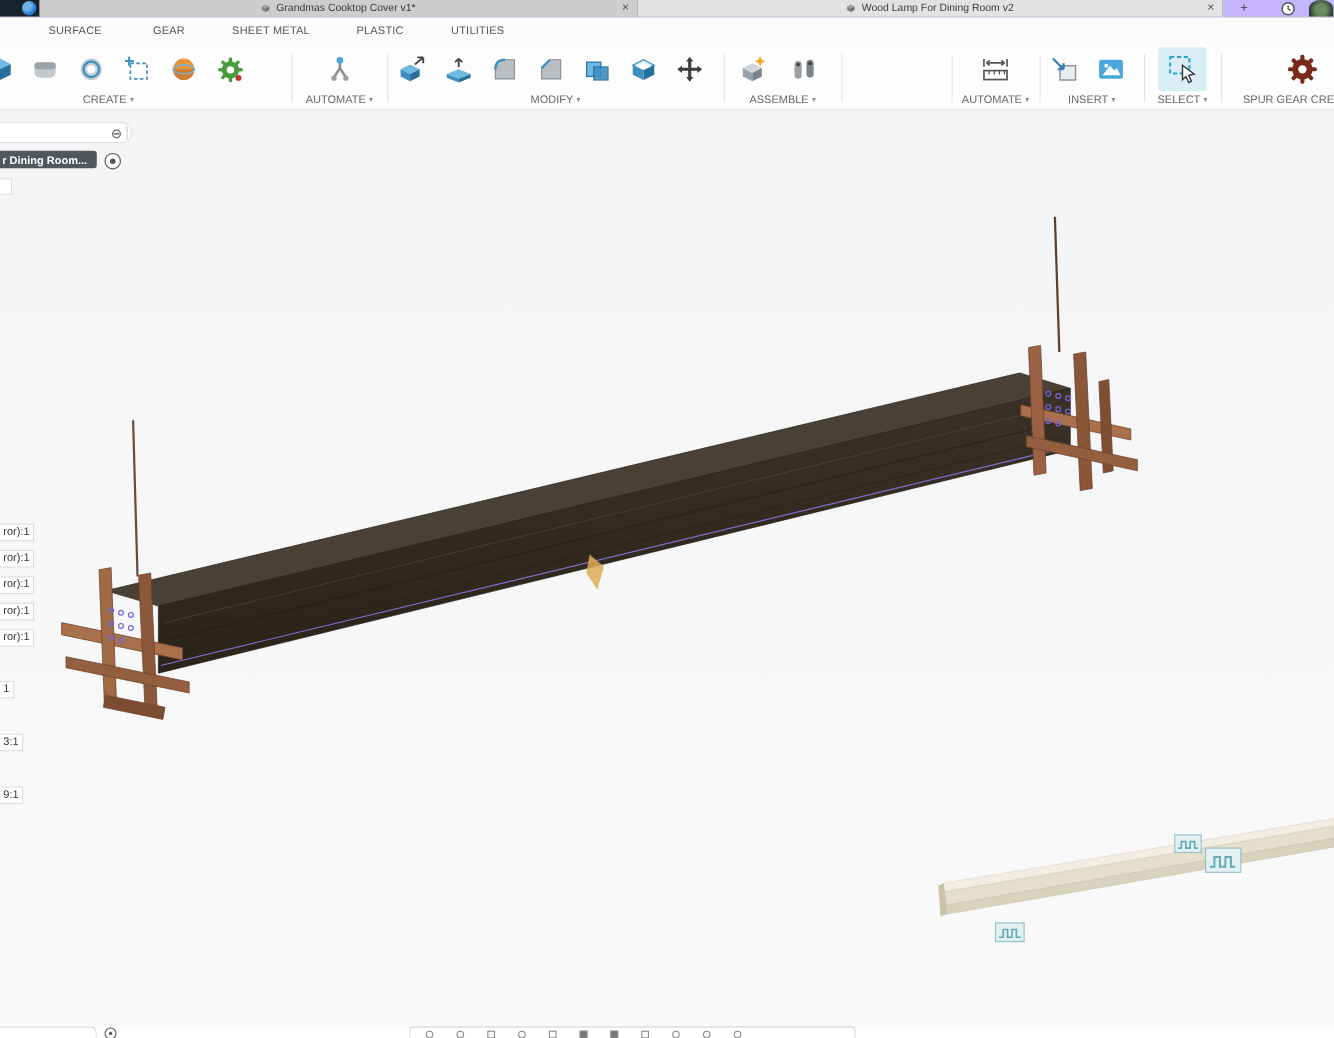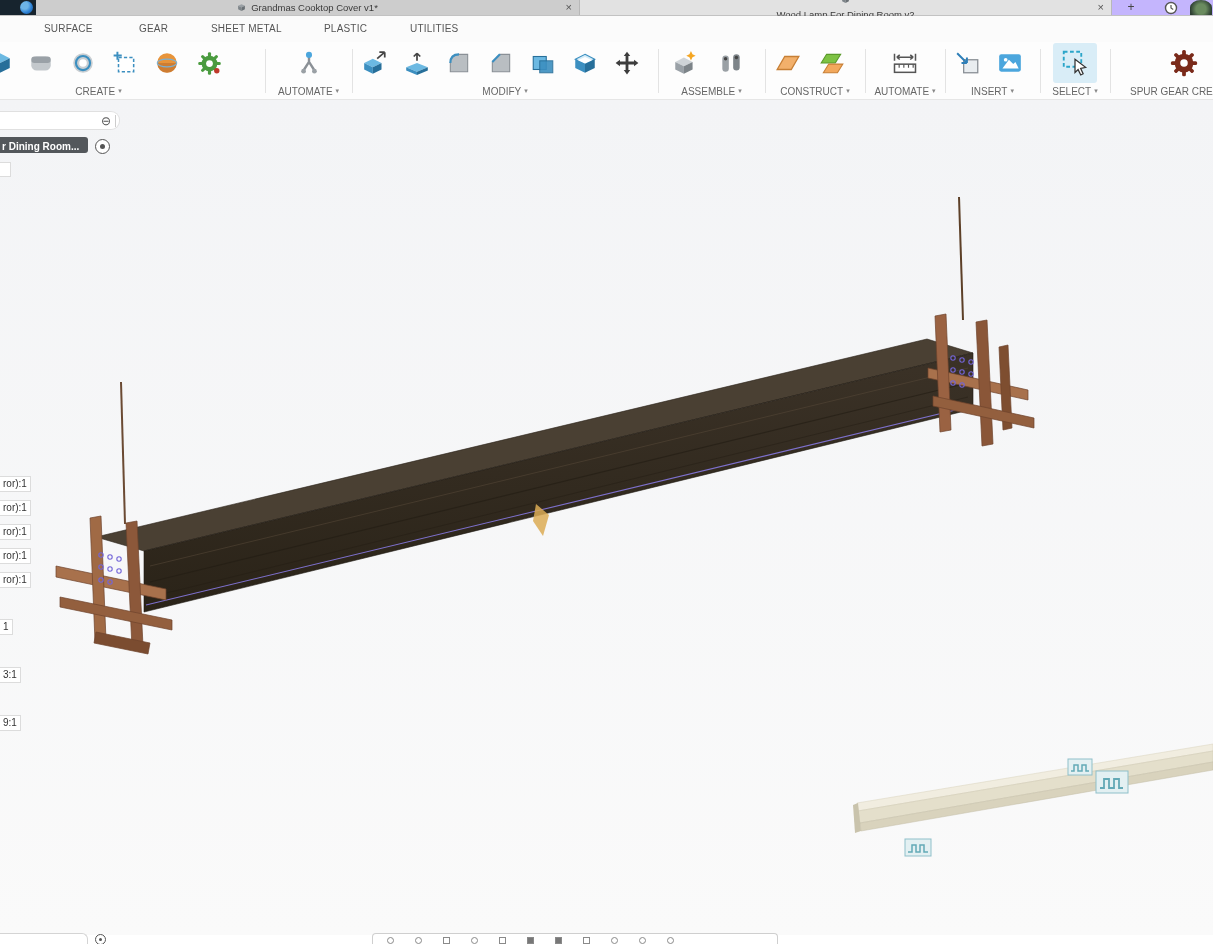--- a/index.html
+++ b/index.html
@@ -8,21 +8,21 @@
 
   
   .tabbar { position:absolute; top:0; left:0; width:1213px; height:16px; background:#c4b5fd;
             border-bottom:1px solid #c2c2c2; display:flex; align-items:stretch; }
   .logo-corner { width:36px; background:#17242e; position:relative; flex:none; }
   .logo-swirl { position:absolute; right:3px; top:1px; width:13px; height:13px; border-radius:50%;
                 background:radial-gradient(circle at 35% 35%, #6db5e8 0 30%, #2b7fd4 60%, #174f86 100%); }
   .doc-tab { position:relative; display:flex; align-items:center; justify-content:center;
              font-size:9.5px; color:#3a3a3a; border-right:1px solid #b8b8b8; gap:5px; }
   .doc-tab.inactive { width:544px; background:#cdcdcd; }
-  .doc-tab.active { width:532px; background:#e2e2e2;flex-direction:column; }
+  .doc-tab.active { width:532px; background:#e2e2e2; }
   .tab-close { position:absolute; right:7px; top:0; font-size:11px; color:#555; cursor:pointer; line-height:15px; }
   .cube-glyph { width:9px; height:9px; flex:none; }
   .tab-plus { width:18px; height:13px; margin:1px 0 0 10px; text-align:center; font-size:12px;
               line-height:12px; color:#444; }
   .job-icon { margin-left:24px; margin-top:1px; }
   .avatar { width:22px; height:15px; margin-left:12px; border-radius:50% 50% 0 0;
             background:radial-gradient(circle at 50% 60%, #6a8b5f 0 35%, #2e3f33 75%); }
 
   
   .ribbontabs { position:absolute; top:16px; left:0; width:1213px; height:26px; background:#fbfbfb; }
@@ -265,39 +265,20 @@
         </svg>
       </span>
     </div>
     <div class="tlabel">
       <span>ASSEMBLE</span>
       <span class="caret">▾</span>
     </div>
   </div>
   <div class="tdivider" style="left:765px"></div>
 
-  <div class="tgroup" style="left:765px; width:100px;">
-    <div class="ticons" style="gap:14px; padding-left:8px;">
-      <span class="icn">
-        <svg width="26" height="26" viewBox="0 0 24 24">
-          <polygon points="2,18 9,6 22,6 15,18" fill="#f2b06b" stroke="#c77f35" stroke-width="1.2"></polygon>
-        </svg>
-      </span>
-      <span class="icn">
-        <svg width="26" height="26" viewBox="0 0 24 24">
-          <polygon points="2,12 7,4 20,4 15,12" fill="#7dc243" stroke="#5a9a2a" stroke-width="1"></polygon>
-          <polygon points="4,21 9,13 22,13 17,21" fill="#f2a85c" stroke="#c77f35" stroke-width="1"></polygon>
-        </svg>
-      </span>
-    </div>
-    <div class="tlabel">
-      <span>CONSTRUCT</span>
-      <span class="caret">▾</span>
-    </div>
-  </div>
   <div class="tdivider" style="left:865px"></div>
 
   <div class="tgroup" style="left:865px; width:80px;">
     <div class="ticons" style="justify-content:center;">
       <span class="icn">
         <svg width="28" height="28" viewBox="0 0 24 24">
           <path d="M3 4 V10 M21 4 V10 M5 7 H19 M5 7 l2.5 -2 M5 7 l2.5 2 M19 7 l-2.5 -2 M19 7 l-2.5 2" stroke="#555" stroke-width="1.3" fill="none"></path>
           <rect x="3" y="13" width="18" height="7" fill="#fff" stroke="#555" stroke-width="1.3"></rect>
           <path d="M7 13 v3 M11 13 v3 M15 13 v3 M19 13 v3" stroke="#555" stroke-width="1"></path>
         </svg>

